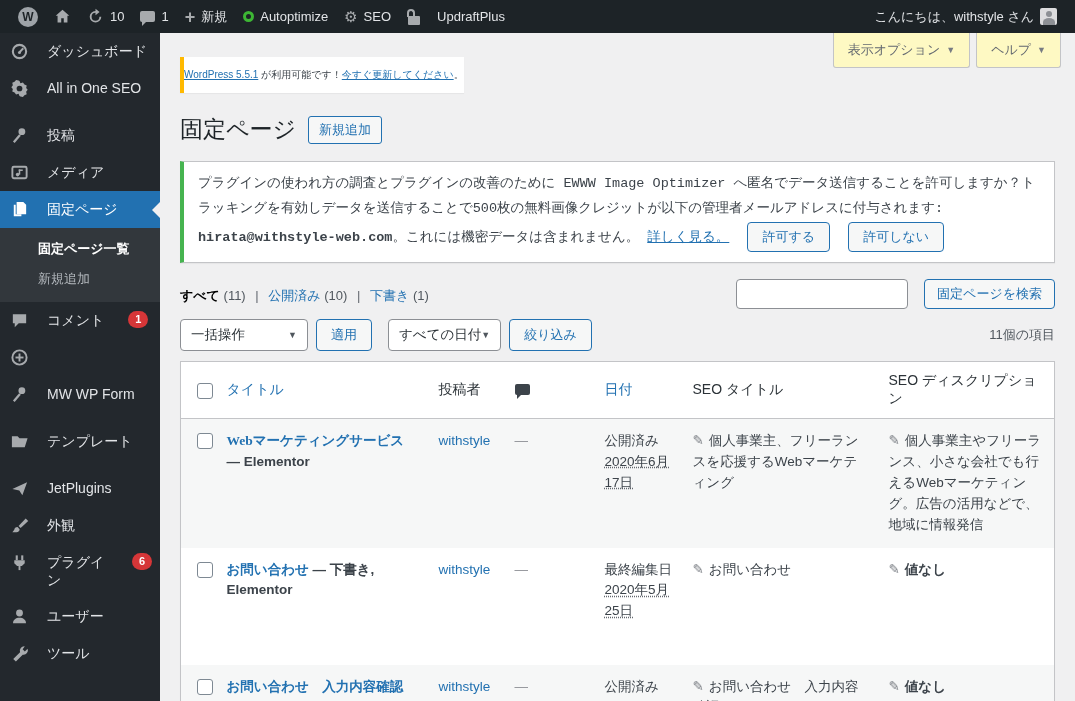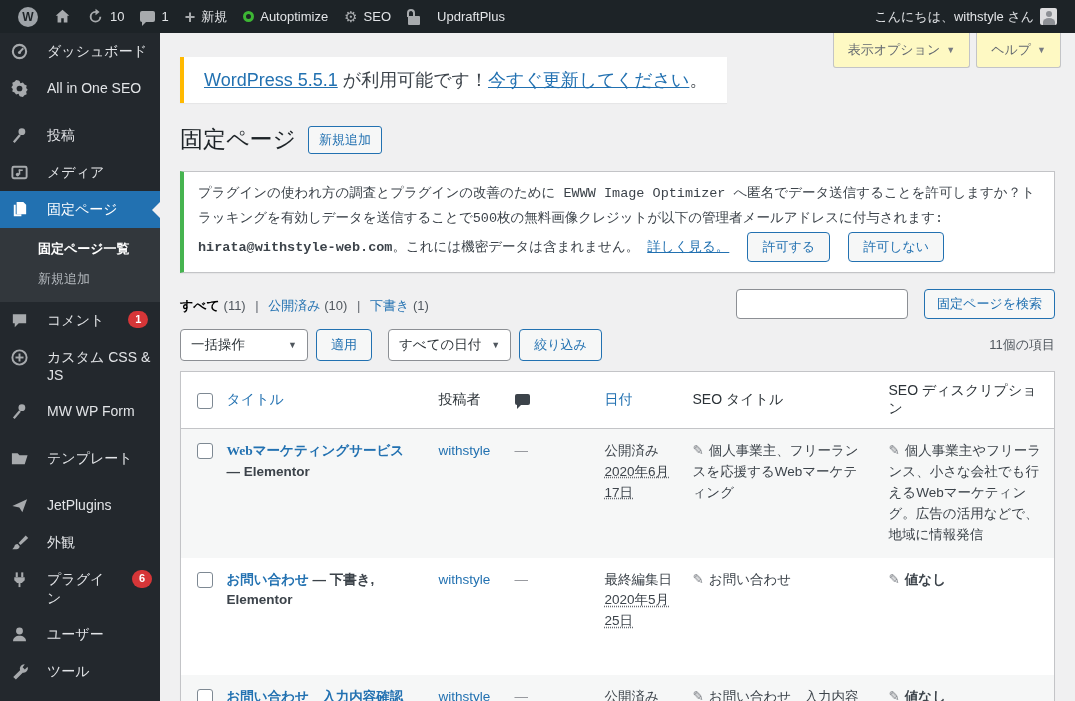--- a/index.html
+++ b/index.html
@@ -36,41 +36,41 @@
   .submenu a { display:block; padding:6px 12px 6px 38px; color:#b4b9be; cursor:pointer; font-size:13px; }
   .submenu a.current { color:#fff; font-weight:bold; }
   .badge { background:#d63638; color:#fff; font-size:11px; font-weight:bold; border-radius:9px; padding:1px 7px; margin-left:6px; display:inline-block; line-height:1.4; }
 
   
   .content { position:absolute; left:160px; top:33px; width:915px; height:668px; background:#f0f0f1; }
   .screen-meta { position:absolute; top:0; right:14px; display:flex; gap:6px; }
   .meta-btn { background:#fef9c3; border:1px solid #c3c4c7; border-top:none; border-radius:0 0 3px 3px; padding:8px 14px; color:#646970; cursor:pointer; font-size:13px; display:flex; align-items:center; gap:6px; }
   .meta-caret { font-size:9px; color:#787c82; }
 
-  .update-notice { display:inline-block; margin:24px 0 0 20px; background:#fff; border-left:4px solid #ffb900; box-shadow:0 1px 1px rgba(0,0,0,.04); padding:11px 20px; font-size:18px; }
+  .update-notice { display:inline-block; margin:24px 0 0 20px; background:#fff; border-left:4px solid #ffb900; box-shadow:0 1px 1px rgba(0,0,0,.04); padding:11px 0; font-size:10px; }
   a.link { color:#2271b1; text-decoration:underline; cursor:pointer; }
   .title-row { margin:21px 20px 0; display:flex; align-items:center; gap:12px; }
   .page-title { font-size:23px; font-weight:400; color:#1d2327; }
   .btn-outline { background:#f6f7f7; border:1px solid #2271b1; color:#2271b1; border-radius:3px; padding:4px 10px; font-size:13px; cursor:pointer; white-space:nowrap; font-family:inherit; }
 
   .ewww-notice { margin:16px 20px 0; background:#fff; border:1px solid #c3c4c7; border-left:4px solid #46b450; box-shadow:0 1px 1px rgba(0,0,0,.04); padding:10px 14px; font-size:13.5px; line-height:1.85; color:#3c434a;font-family:Liberation Mono, monospace; }
   .ewww-notice .btn-outline { margin-left:10px; padding:5px 14px; border-radius:4px; }
   .bold { font-weight:bold; }
 
   .list-controls { margin:16px 20px 0; display:flex; justify-content:space-between; align-items:flex-start; }
   .subsubsub { padding-top:8px; font-size:13px; color:#646970; }
   .subsubsub .current-filter { color:#000; font-weight:bold; }
   .subsubsub .count { color:#50575e; }
   .subsubsub .sep { margin:0 6px; color:#646970; }
   .search-box { display:flex; gap:16px; align-items:center; }
   .search-input { width:172px; height:30px; border:1px solid #8c8f94; border-radius:4px; background:#fff; padding:0 8px; font-size:13px; font-family:inherit; }
   .search-box .btn-outline { padding:5px 12px; border-radius:4px; }
 
   .tablenav { margin:10px 20px 0; display:flex; align-items:center; gap:8px; }
-  .fake-select { height:32px; background:#fff; border:1px solid #8c8f94; border-radius:4px; display:flex; align-items:center; justify-content:space-between; gap:10px; padding:0 10px; color:#2c3338; cursor:pointer; font-size:13.5px; }
+  .fake-select { height:32px; background:#fff; border:1px solid #8c8f94; border-radius:4px; display:flex; align-items:center; justify-content:space-between; padding:0 10px; color:#2c3338; cursor:pointer; font-size:13.5px; }
   .fake-select .caret { font-size:9px; color:#50575e; }
   .sel-bulk { width:128px; }
   .tablenav .btn-outline { padding:6px 14px; border-radius:4px; }
   .item-count { margin-left:auto; color:#50575e; font-size:13px; }
 
   table.list { margin:10px 20px 0; width:875px; border-collapse:collapse; background:#fff; border:1px solid #c3c4c7; box-shadow:0 1px 1px rgba(0,0,0,.04); table-layout:fixed; }
   table.list th { text-align:left; font-weight:400; font-size:14px; color:#2c3338; padding:10px 10px 10px 10px; border-bottom:1px solid #c3c4c7; }
   table.list th.sortable { color:#2271b1; cursor:pointer; }
   table.list td { vertical-align:top; padding:12px 10px; font-size:13.5px; line-height:1.55; color:#3c434a; }
   tr.striped-row { background:#f6f7f7; }
@@ -193,21 +193,20 @@
       </svg>
     <span>コメント</span>
     <span class="badge">1</span>
   </div>
   <div class="menu-item">
     <svg viewBox="0 0 20 20">
         <circle cx="10" cy="10" r="7.5" fill="none" stroke="#a7aaad" stroke-width="2"></circle>
         <rect x="9" y="5.8" width="2" height="8.4"></rect>
         <rect x="5.8" y="9" width="8.4" height="2"></rect>
       </svg>
-    <span>カスタム CSS &amp; JS</span>
   </div>
   <div class="menu-item">
     <svg viewBox="0 0 20 20">
         <circle cx="12.5" cy="6" r="3.6"></circle>
         <path d="M10.5 9.5 L4 17" stroke="#a7aaad" stroke-width="2.4" fill="none"></path>
       </svg>
     <span>MW WP Form</span>
   </div>
   <div class="menu-sep"></div>
   <div class="menu-item">

